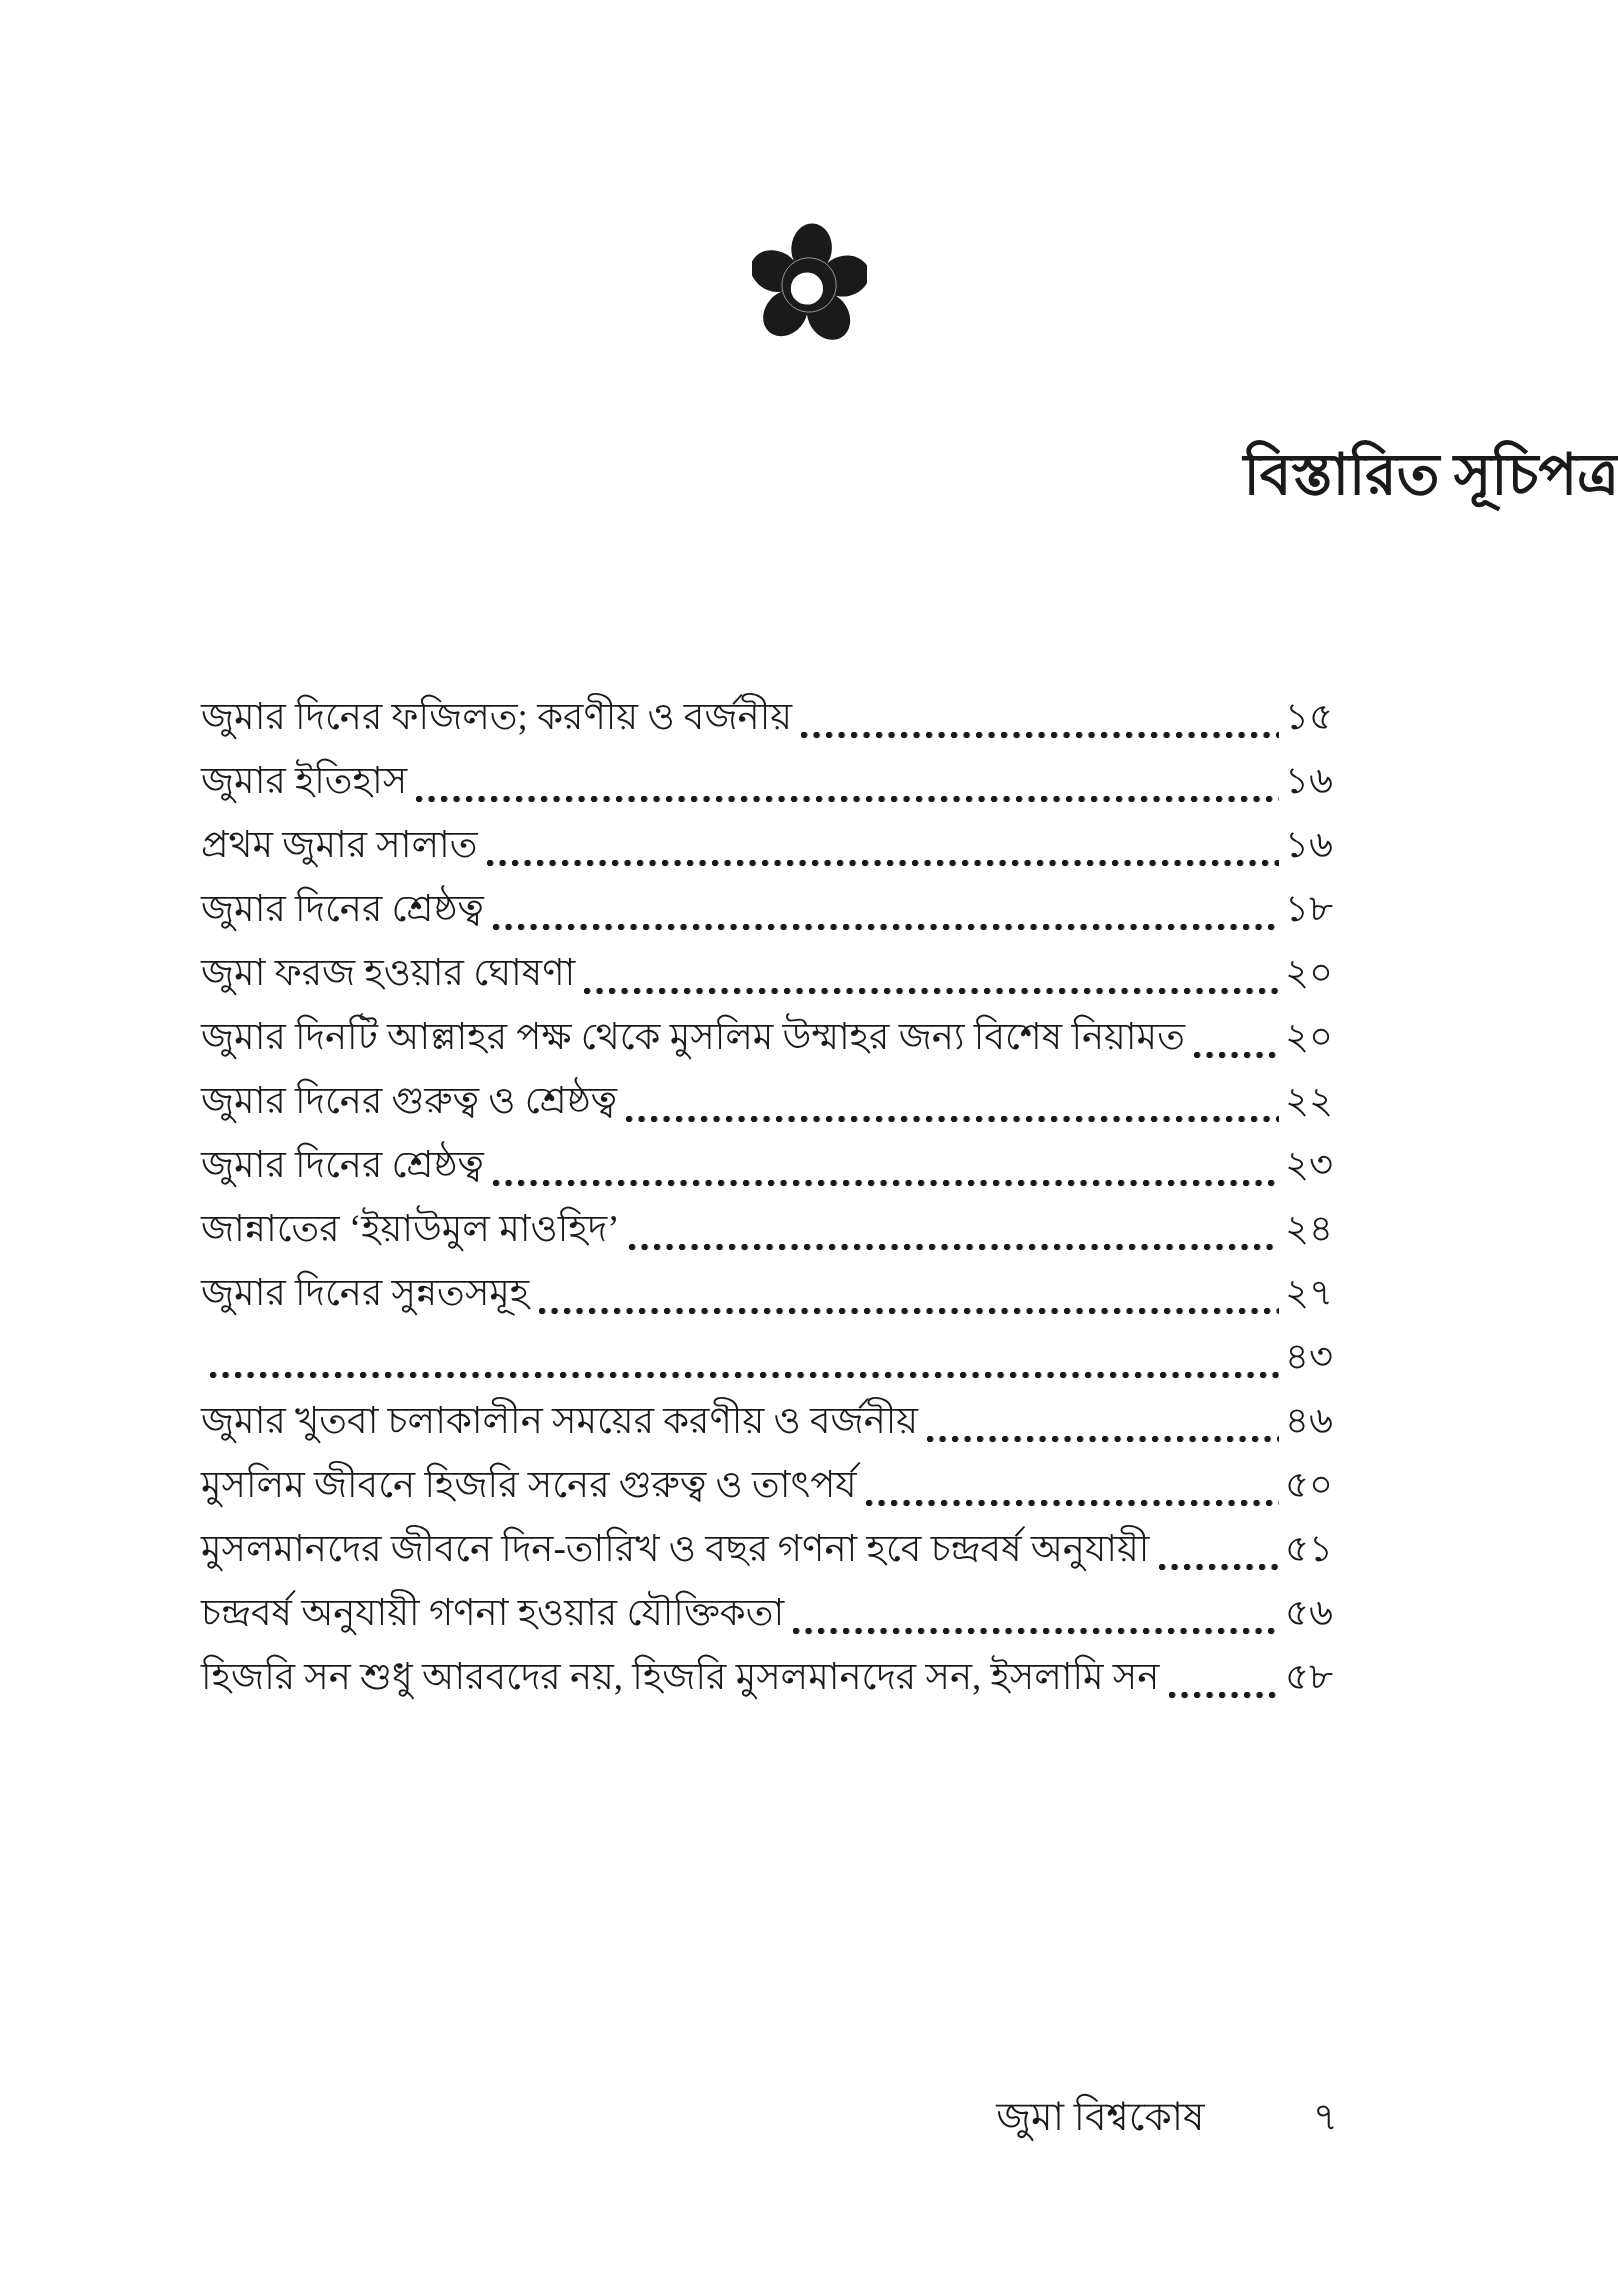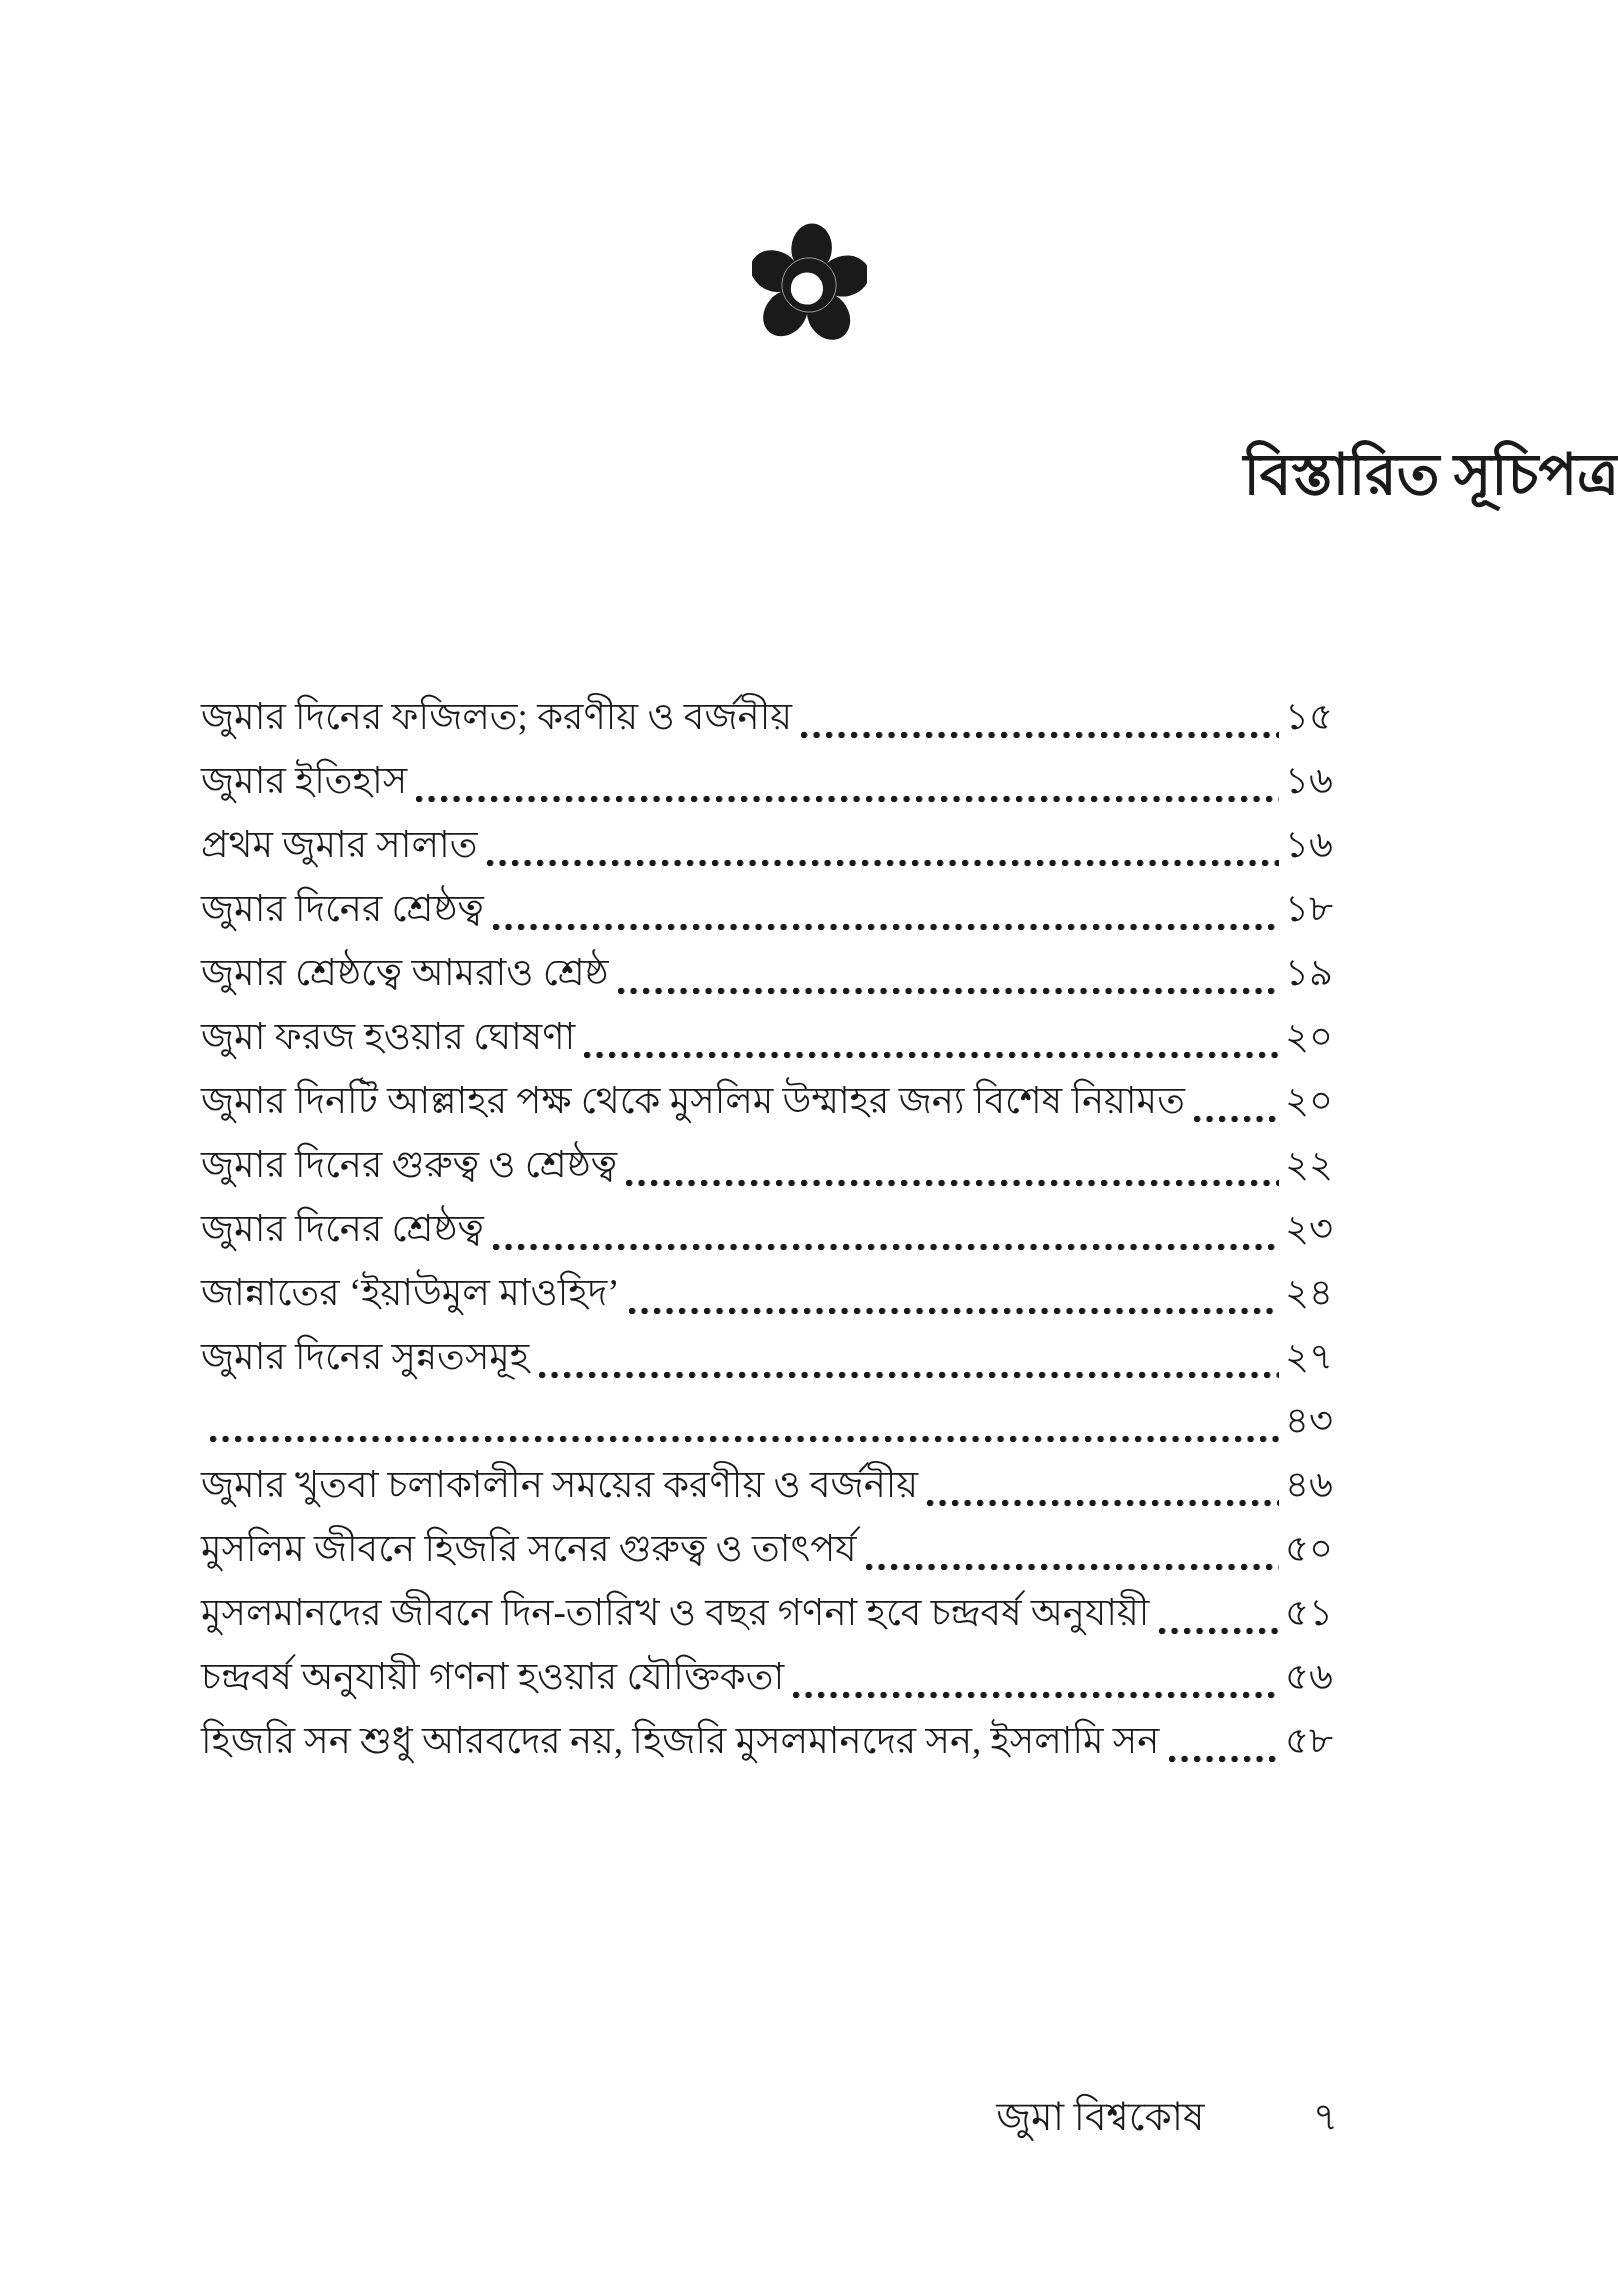--- a/index.html
+++ b/index.html
@@ -114,25 +114,20 @@
     <span class="leader"></span>
     <span class="toc-page">১৬</span>
   </div>
 
   <div class="toc-entry">
     <span class="toc-title">জুমার দিনের শ্রেষ্ঠত্ব</span>
     <span class="leader"></span>
     <span class="toc-page">১৮</span>
   </div>
 
-  <div class="toc-entry">
-    <span class="toc-title">জুমার শ্রেষ্ঠত্বে আমরাও শ্রেষ্ঠ</span>
-    <span class="leader"></span>
-    <span class="toc-page">১৯</span>
-  </div>
 
   <div class="toc-entry">
     <span class="toc-title">জুমা ফরজ হওয়ার ঘোষণা</span>
     <span class="leader"></span>
     <span class="toc-page">২০</span>
   </div>
 
   <div class="toc-entry">
     <span class="toc-title">জুমার দিনটি আল্লাহর পক্ষ থেকে মুসলিম উম্মাহর জন্য বিশেষ নিয়ামত</span>
     <span class="leader"></span>

